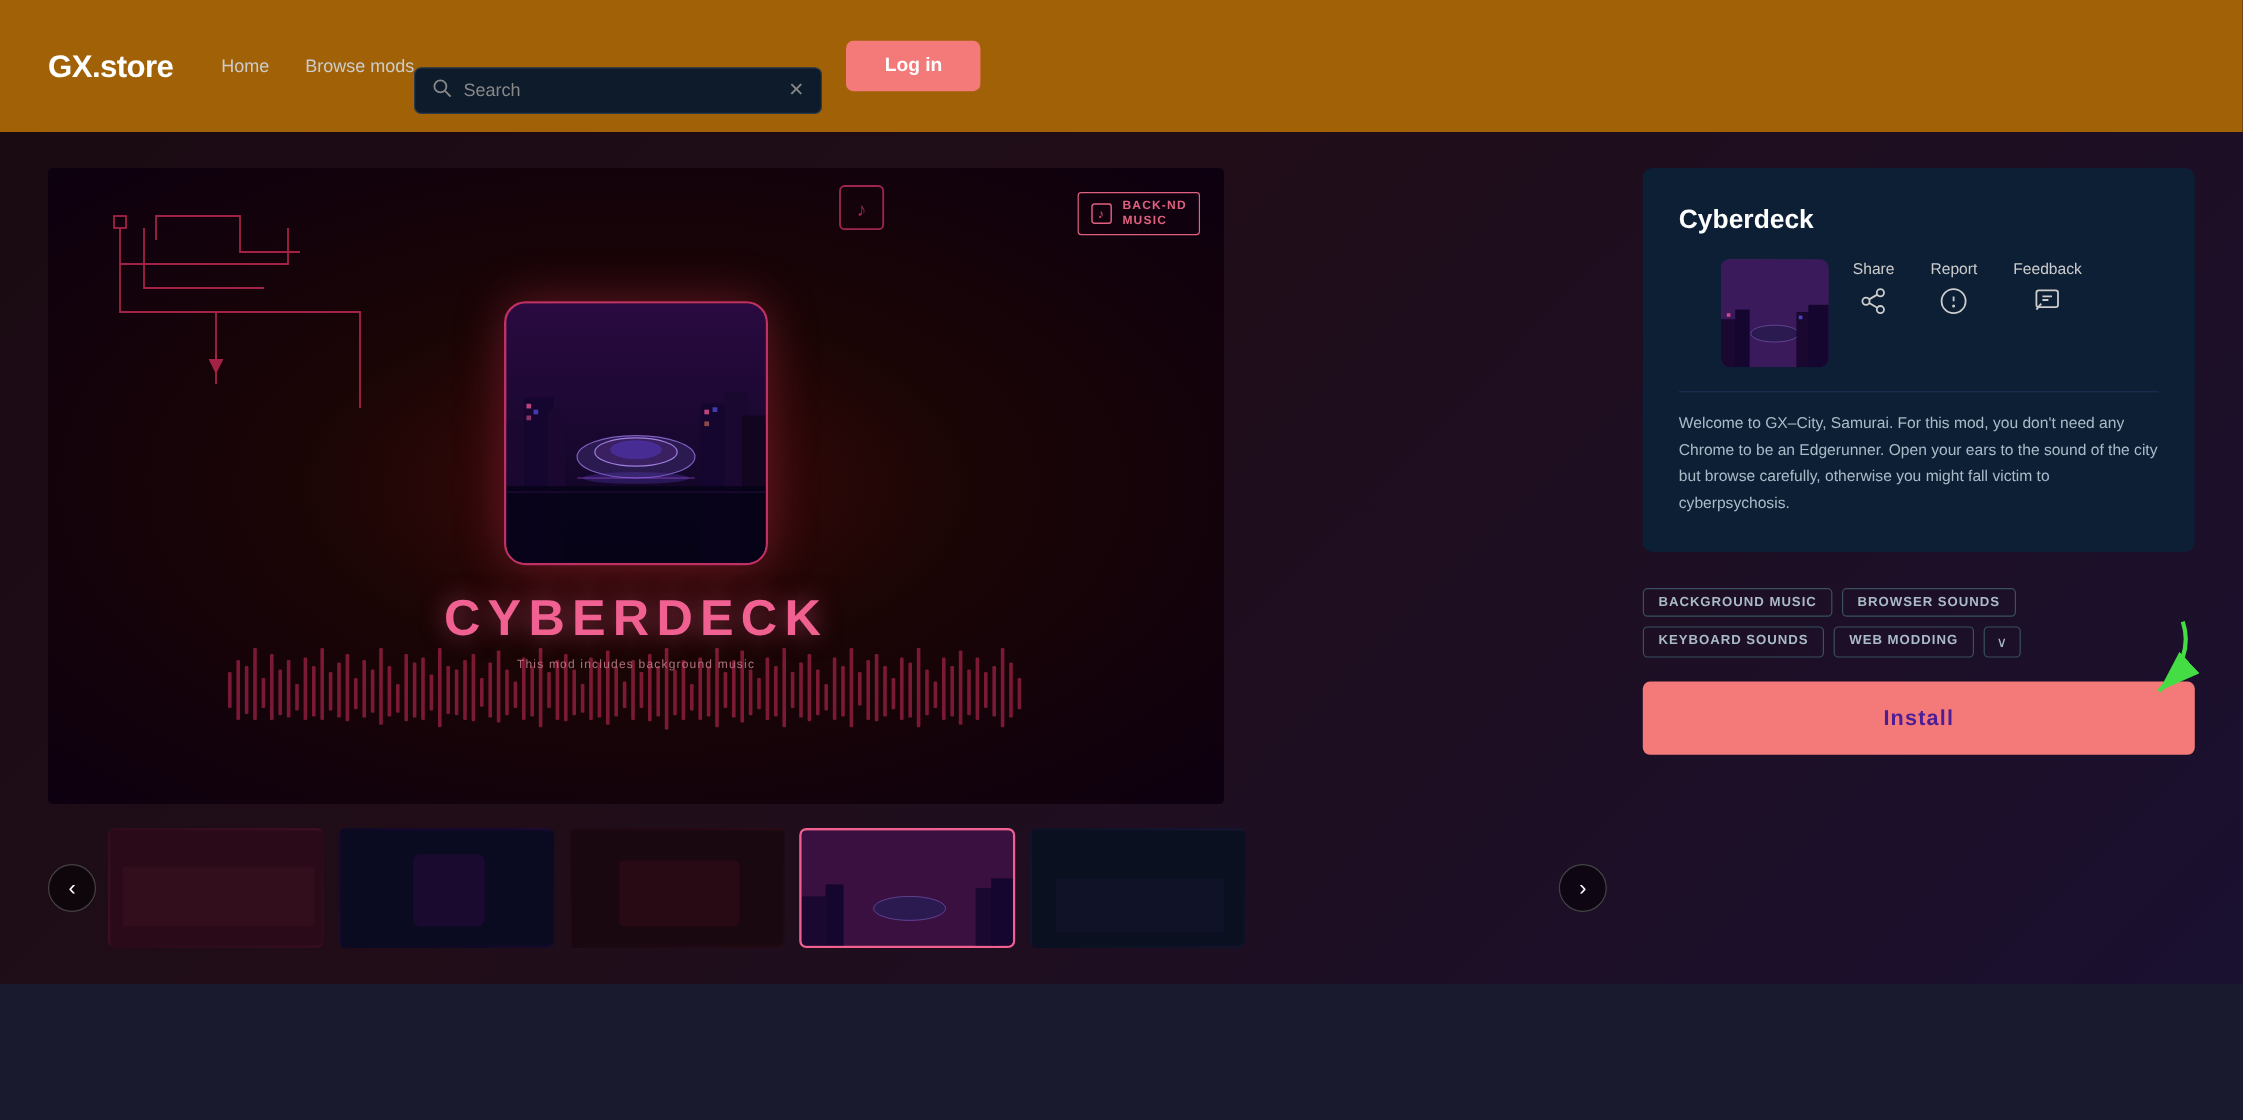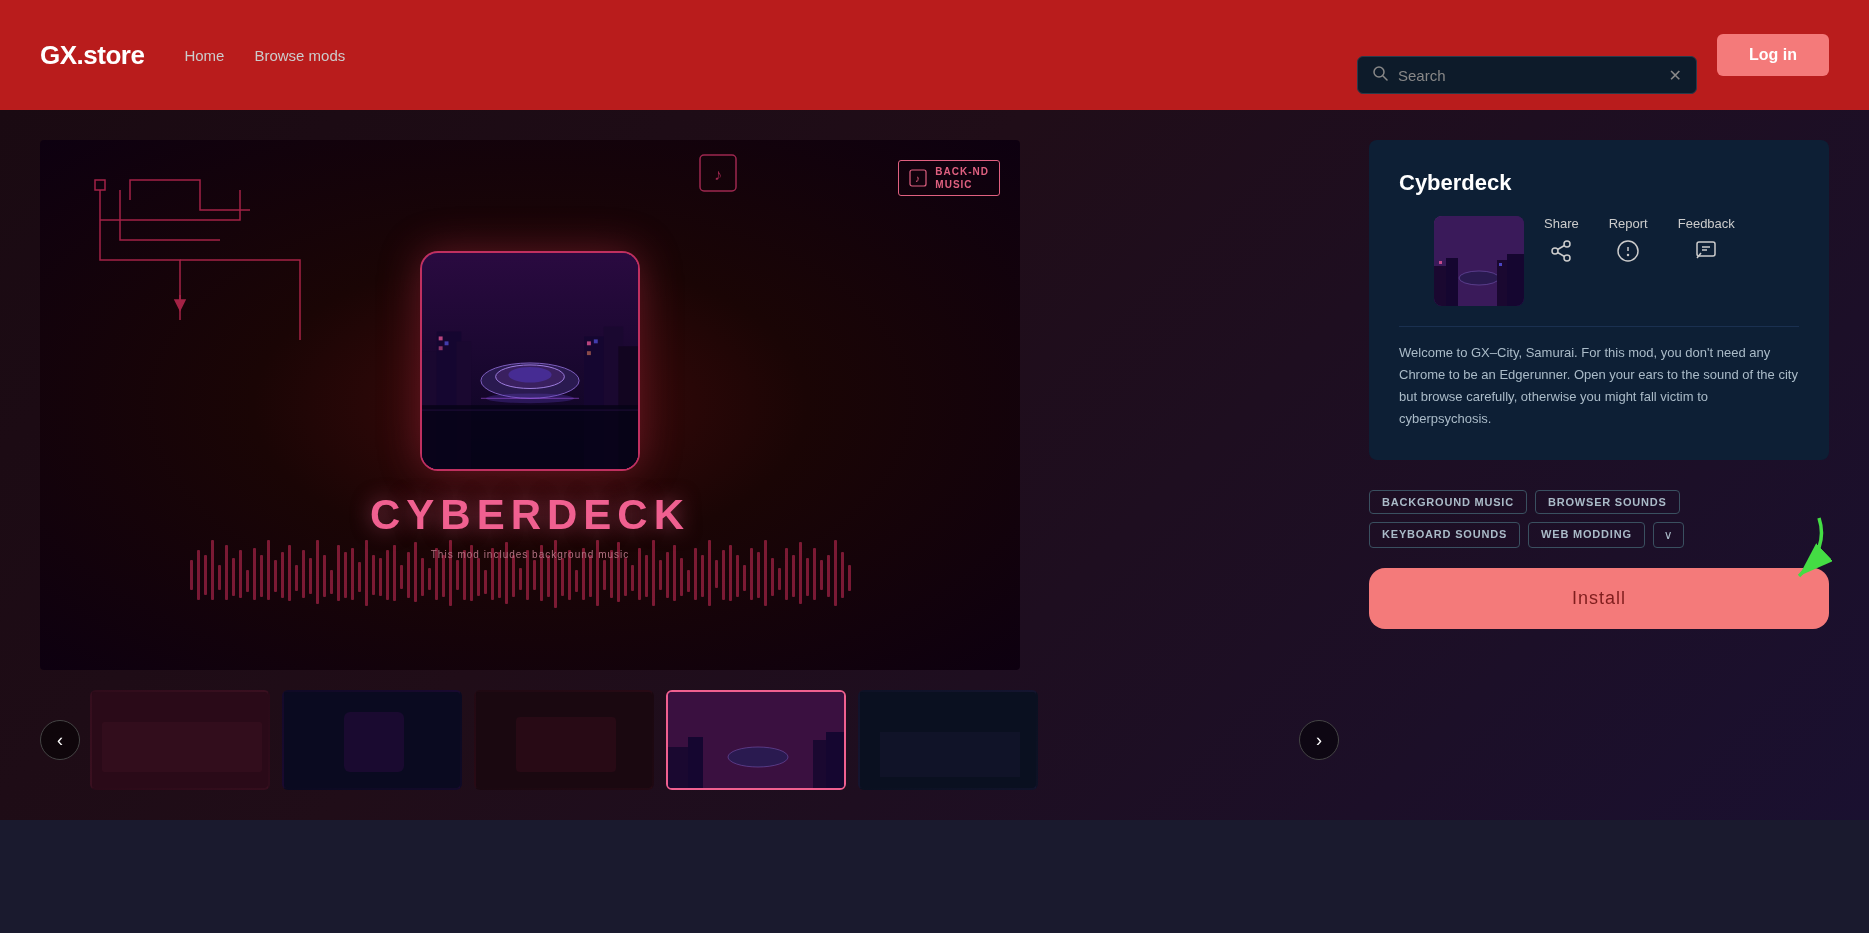--- a/index.html
+++ b/index.html
@@ -9,24 +9,23 @@
       background-color: #1a1a2e;
       font-family: -apple-system, BlinkMacSystemFont, 'Segoe UI', Arial, sans-serif;
       color: #fff;
       overflow-x: hidden;
     }
 
     
     .header {
       display: flex;
       align-items: center;
-      justify-content: space-between;
       padding: 0 40px;
       height: 110px;
-      background-color: #b91c1c;
+      background-color: #a16207;
       position: relative;
       z-index: 10;
     }
     .header-left {
       display: flex;
       align-items: center;
       gap: 40px;
     }
     .logo {
       font-size: 26px;
@@ -336,26 +335,26 @@
       cursor: pointer;
     }
 
     
     .install-btn-wrap {
       position: relative;
     }
     .install-btn {
       width: 100%;
       background-color: #f47a7a;
-      color: #7f1d1d;
+      color: #4c1d95;
       border: none;
-      border-radius: 16px;
+      border-radius: 6px;
       padding: 20px;
       font-size: 18px;
-      font-weight: 400;
+      font-weight: 700;
       cursor: pointer;
       letter-spacing: 1px;
       position: relative;
       overflow: hidden;
     }
   </style>
 </head>
 <body>
 
 <header class="header">

